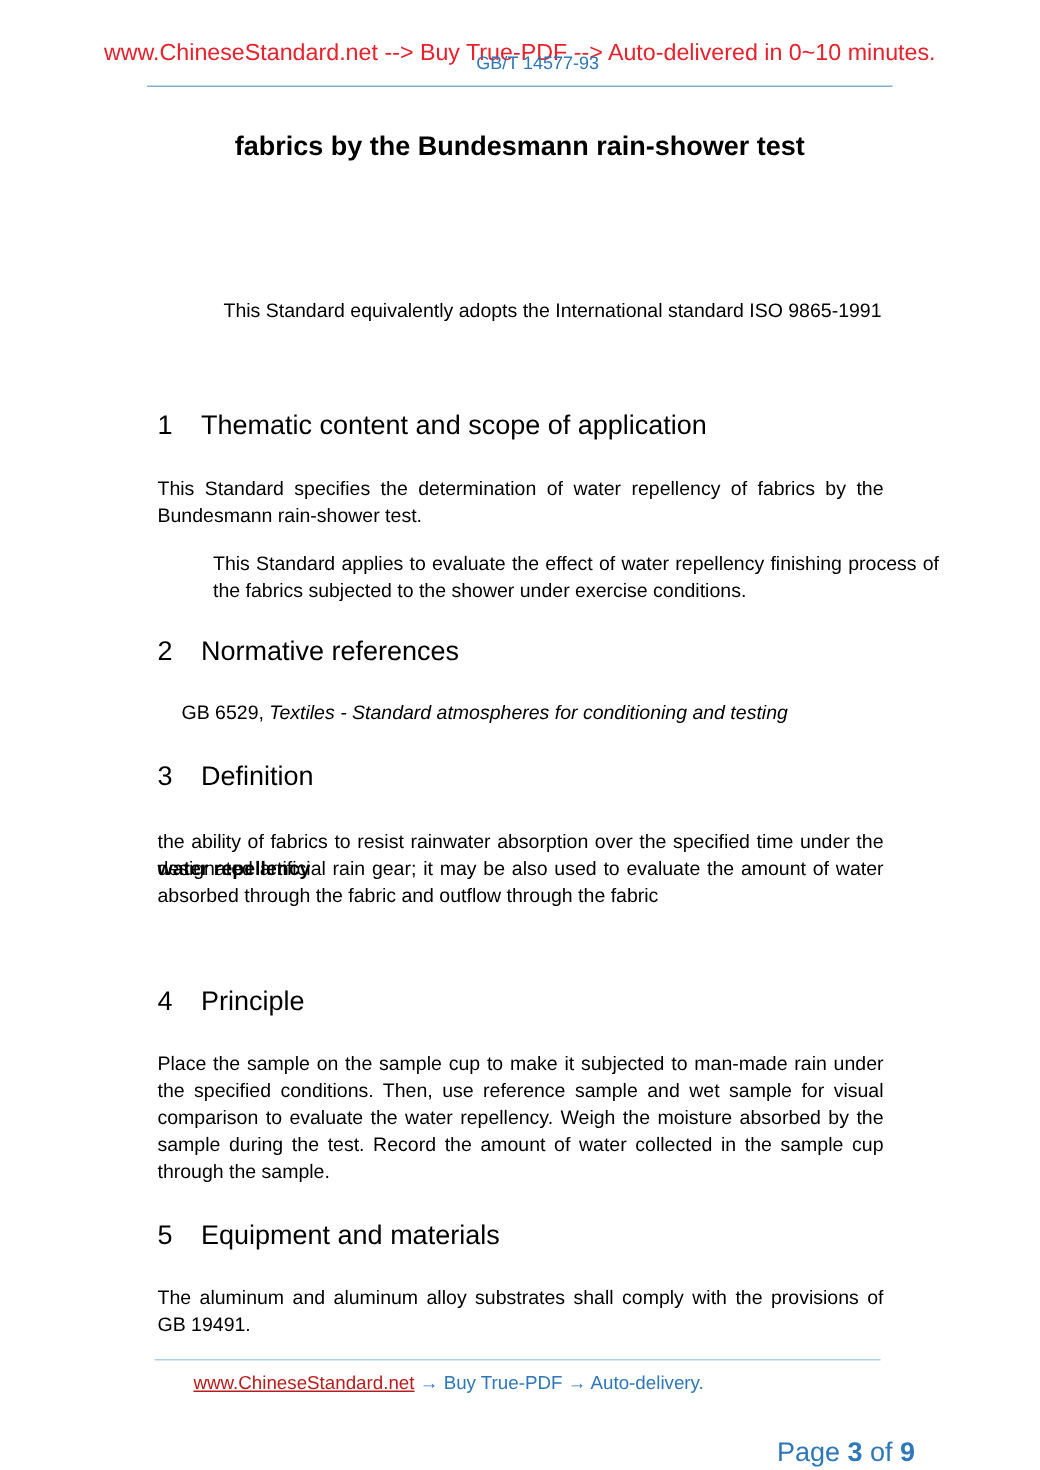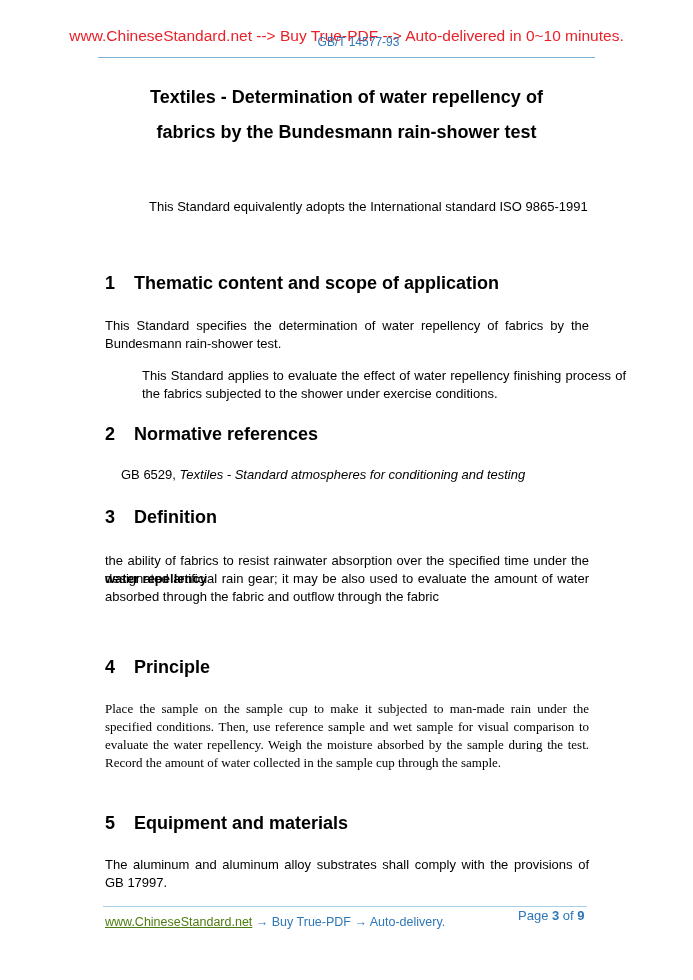--- a/index.html
+++ b/index.html
@@ -63,21 +63,21 @@
     }
     .para {
       margin: 0;
       text-align: left;
     }
     .justify { text-align: justify; text-align-last: left; }
     .heading {
       position: absolute;
       left: 105px;
       font-size: 18px;
-      font-weight: bold;
+      font-weight: normal;
       white-space: nowrap;
     }
     .heading .num {
       display: inline-block;
       width: 29px;
     }
     .term {
       position: absolute;
       left: 105px;
       font-size: 13px;
@@ -101,42 +101,42 @@
     }
     .footer-left {
       position: absolute;
       top: 915px;
       left: 105px;
       font-size: 12.5px;
       color: #2e77b8;
       white-space: nowrap;
     }
     .footer-left a {
-      color: #4d7c0f;
+      color: #b91c1c;
       text-decoration: underline;
+      margin-left: 24px;
     }
     .footer-right {
       position: absolute;
-      top: 908px;
+      top: 958px;
       left: 518px;
-      font-size: 13px;
+      font-size: 18px;
       color: #2e77b8;
       white-space: nowrap;
     }
     .footer-right b { font-weight: bold; }
   </style>
 </head>
 <body>
 
 <div class="promo-banner">www.ChineseStandard.net --&gt; Buy True-PDF --&gt; Auto-delivered in 0~10 minutes.</div>
 <div class="doc-code">GB/T 14577-93</div>
 <div class="header-rule"></div>
 
 <div class="title">
-  <div>Textiles - Determination of water repellency of</div>
   <div>fabrics by the Bundesmann rain-shower test</div>
 </div>
 
 <div class="content" style="top:198px;margin-left:44px;">
   <div>This Standard equivalently adopts the International standard ISO 9865-1991</div>
 </div>
 
 <div class="heading" style="top:273px;">
   <span class="num">1</span><span>Thematic content and scope of application</span>
 </div>
@@ -158,29 +158,29 @@
   <span class="num">3</span><span>Definition</span>
 </div>
 <div class="term" style="top:550px;">water repellency</div>
 <div class="content" style="top:552px;">
   <p class="para justify">the ability of fabrics to resist rainwater absorption over the specified time under the designated artificial rain gear; it may be also used to evaluate the amount of water absorbed through the fabric and outflow through the fabric</p>
 </div>
 
 <div class="heading" style="top:657px;">
   <span class="num">4</span><span>Principle</span>
 </div>
-<div class="content" style="top:700px;font-family:Liberation Serif, serif;">
+<div class="content" style="top:700px;">
   <p class="para justify">Place the sample on the sample cup to make it subjected to man-made rain under the specified conditions. Then, use reference sample and wet sample for visual comparison to evaluate the water repellency. Weigh the moisture absorbed by the sample during the test. Record the amount of water collected in the sample cup through the sample.</p>
 </div>
 
 <div class="heading" style="top:813px;">
   <span class="num">5</span><span>Equipment and materials</span>
 </div>
 <div class="content" style="top:856px;">
-  <p class="para justify">The aluminum and aluminum alloy substrates shall comply with the provisions of GB 17997.</p>
+  <p class="para justify">The aluminum and aluminum alloy substrates shall comply with the provisions of GB 19491.</p>
 </div>
 
 <div class="footer-rule"></div>
 <div class="footer-left">
   <a>www.ChineseStandard.net</a><span> → Buy True-PDF → Auto-delivery.</span>
 </div>
 <div class="footer-right">
   <span>Page </span><b>3</b><span> of </span><b>9</b>
 </div>
 

